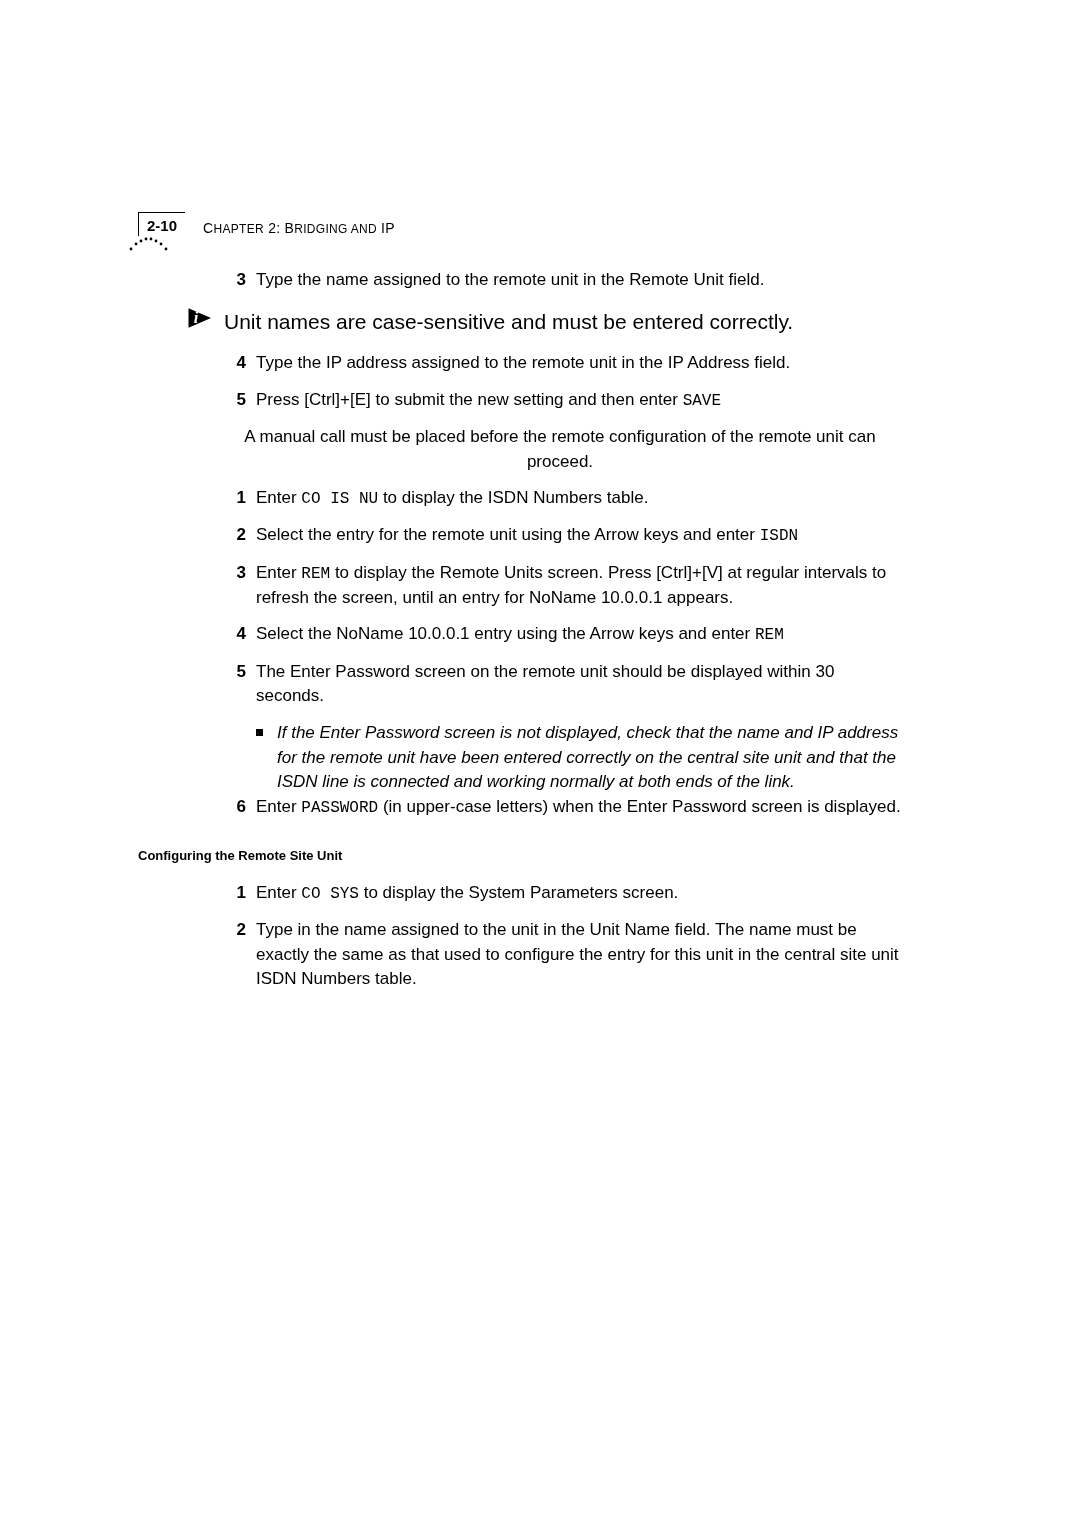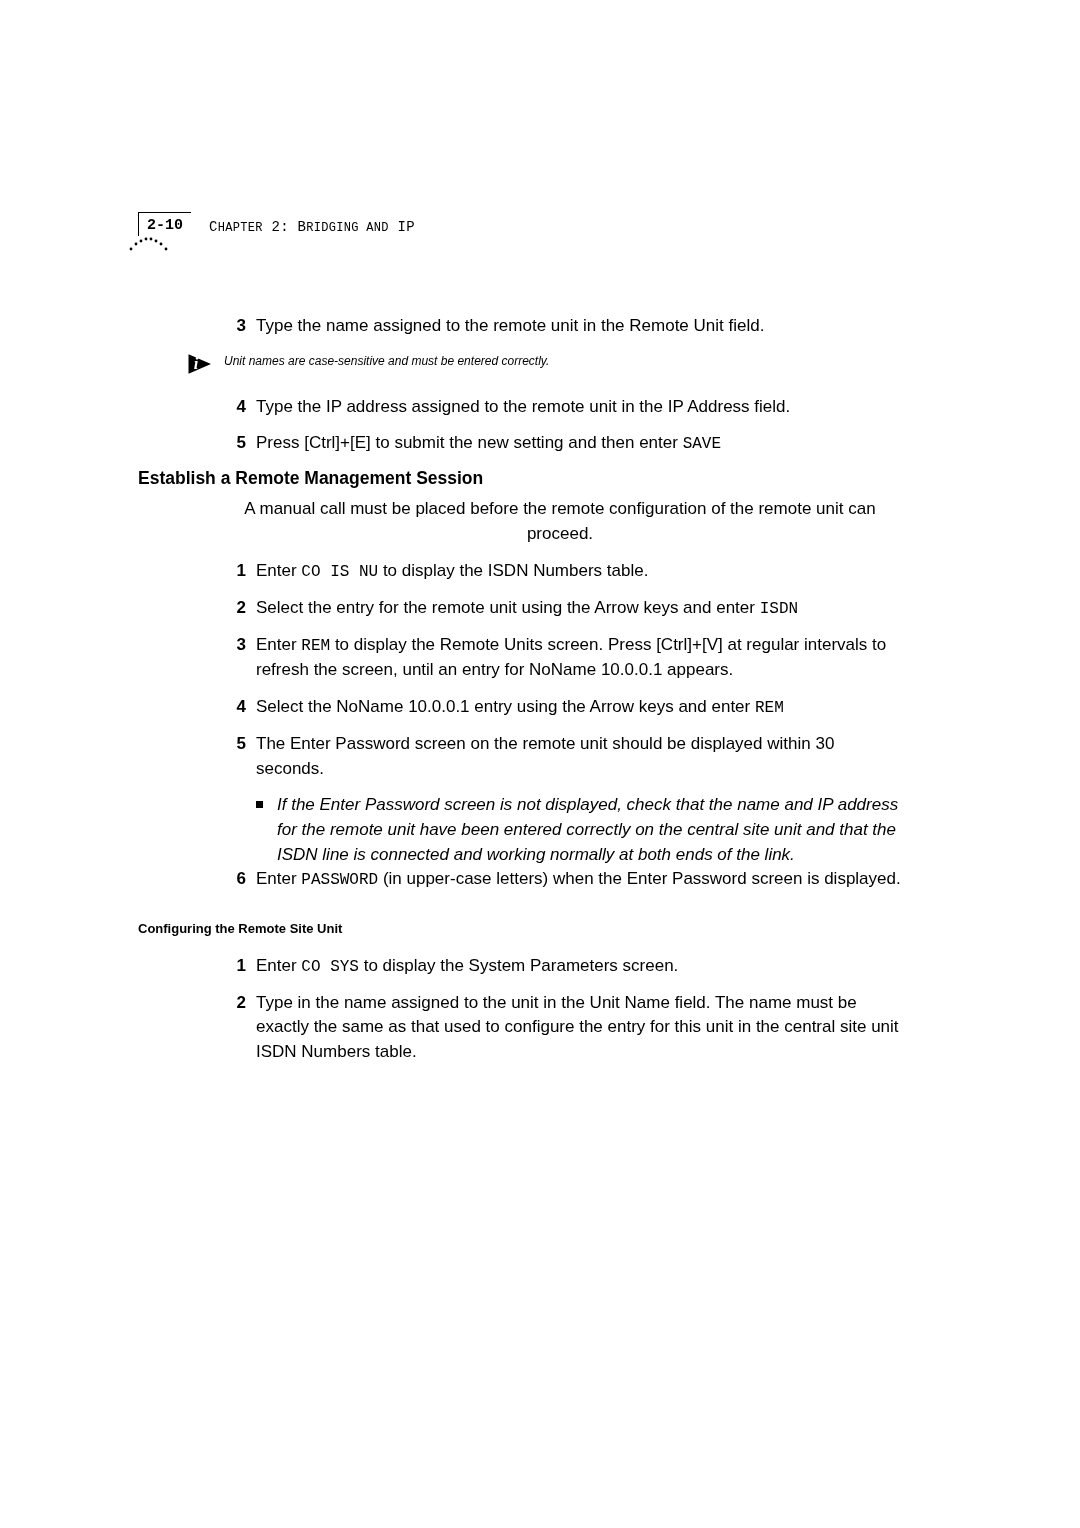--- a/index.html
+++ b/index.html
@@ -10,23 +10,22 @@
     color: #000;
     width: 1080px;
     height: 1528px;
     box-sizing: border-box;
   }
   .page {
     padding: 212px 178px 0 138px;
   }
   .header-row {
     display: flex;
-    align-items: center;
-    margin-bottom: 78px;
-    font-family: Liberation Mono, monospace;
+    align-items: flex-end;
+    margin-bottom: 32px;
   }
   .page-num-box {
     border: 1.5px solid #000;
     border-bottom: none;
     border-right: none;
     padding: 4px 8px 2px 8px;
     font-weight: bold;
     font-size: 15px;
     margin-right: 18px;
   }
@@ -68,22 +67,21 @@
     min-width: 28px;
     text-align: right;
     margin-right: 10px;
     margin-left:-34px;
   }
   .info-icon svg {
     width: 30px;
     height: 26px;
   }
   .note-text {
-    font-style: italic;
-    font-size: 12px;
+    font-size: 21px;
     line-height: 1.45;
     flex: 1;
     padding-top:2px;
   }
   .cmd {
     font-family: "Courier New", monospace;
     font-weight: normal;
     font-size: 16px;
   }
   .mono {
@@ -160,21 +158,20 @@
         <div class="note-text">Unit names are case-sensitive and must be entered correctly.</div>
       </div>
       <div class="step">
         <div class="step-num">4</div>
         <div class="step-body">Type the IP address assigned to the remote unit in the IP Address field.</div>
       </div>
       <div class="step">
         <div class="step-num">5</div>
         <div class="step-body">Press [Ctrl]+[E] to submit the new setting and then enter <span class="cmd">SAVE</span></div>
       </div>
-      <div class="h2">Establish a Remote Management Session</div>
       <div class="para">A manual call must be placed before the remote configuration of the remote unit can proceed.</div>
       <div class="step">
         <div class="step-num">1</div>
         <div class="step-body">Enter <span class="cmd">CO IS NU</span> to display the ISDN Numbers table.</div>
       </div>
       <div class="step">
         <div class="step-num">2</div>
         <div class="step-body">Select the entry for the remote unit using the Arrow keys and enter <span class="cmd">ISDN</span></div>
       </div>
       <div class="step">

